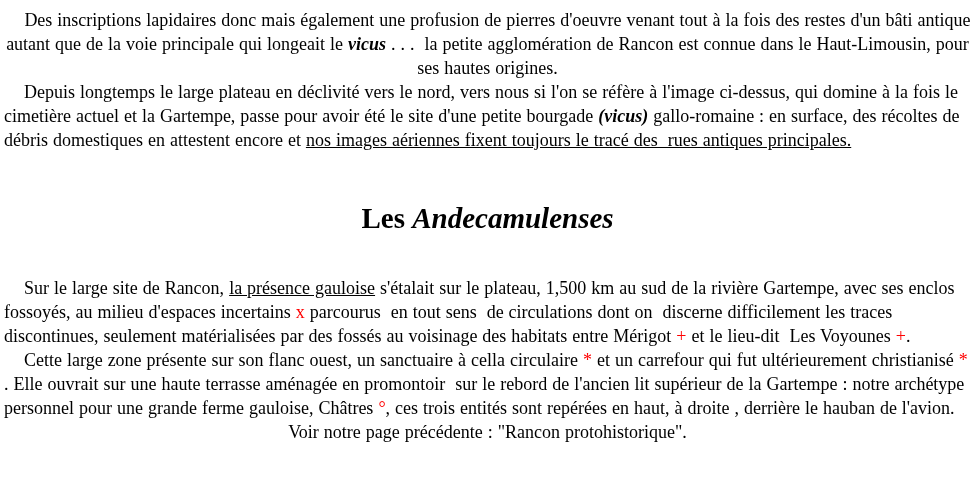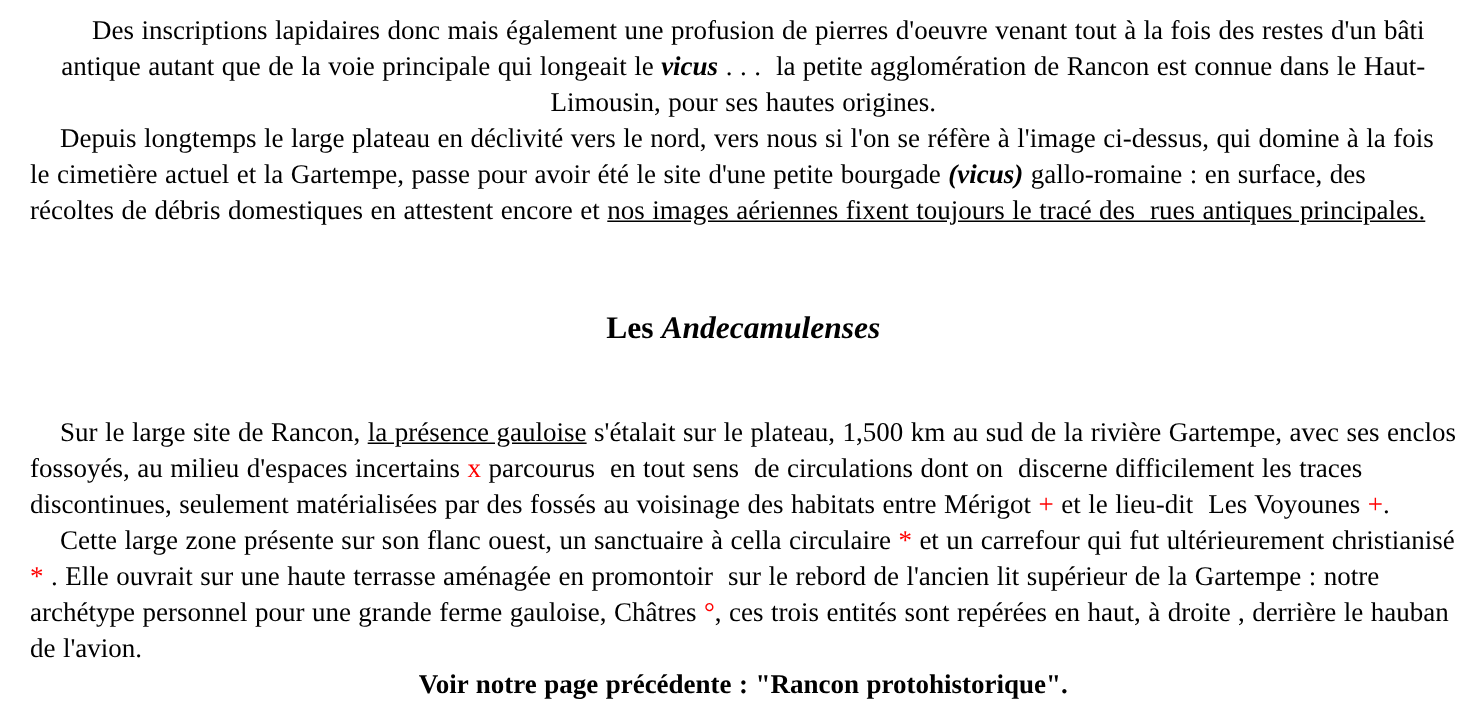--- a/index.html
+++ b/index.html
@@ -15,40 +15,40 @@
   }
   body{
     font-family:"Liberation Serif", serif;
     font-size:18px;
     line-height:24px;
   }
   .page{
     width:975px;
     min-height:480px;
     box-sizing:border-box;
-    padding:8px 4px 10px 20px;
+    padding:8px 4px 10px 4px;
     background:var(--bg);
     overflow:hidden;
   }
   p.para{
     margin:0;
     white-space:pre-wrap;
     word-spacing:0.5px;
   }
   .center{ text-align:center; }
   .para-gap{ margin-top:16px; }
   h1.heading{
     margin:49px 0 41px 0;
     text-align:center;
-    font-size:21px;
+    font-size:29px;
     line-height:34px;
     font-weight:bold;
     white-space:pre-wrap;
   }
-  .footer-note{ margin-top:9px;font-weight:bold; }
+  .footer-note{ margin-top:9px; }
   
   .bold{ font-weight:bold; }
   .italic{ font-style:italic; }
   .underline{ text-decoration:underline;text-align:right; }
   .red{ color:var(--red); }
 </style>
 </head>
 <body>
 
 <div class="page">

